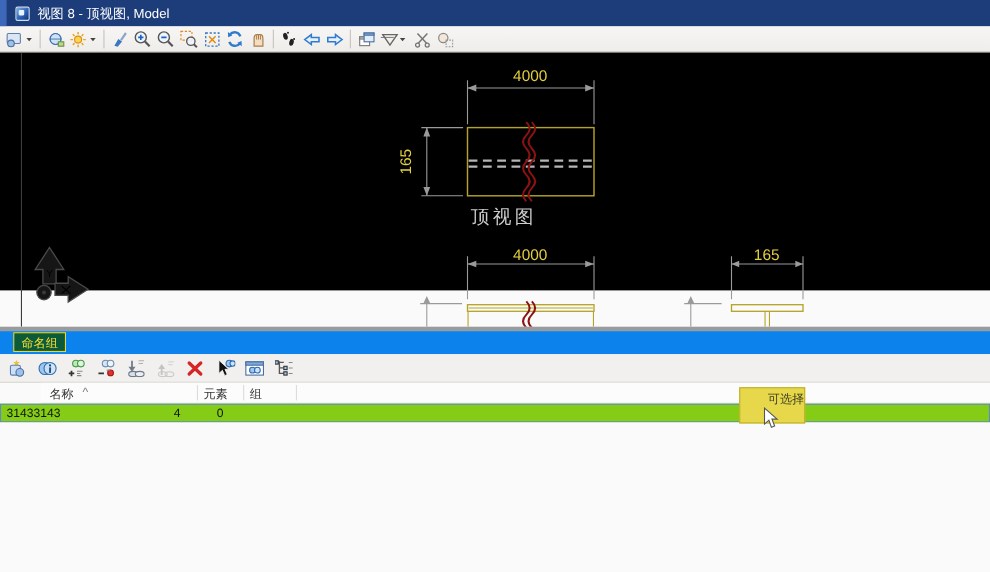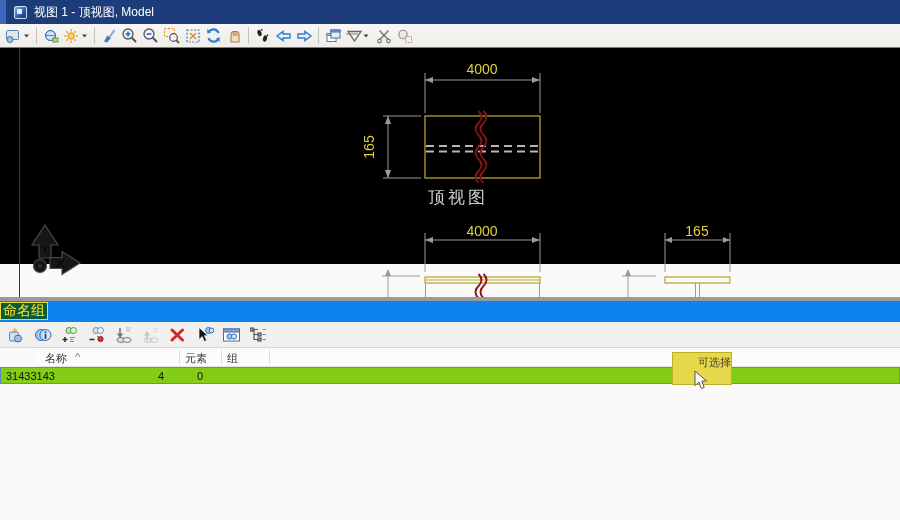--- a/index.html
+++ b/index.html
@@ -31,23 +31,23 @@
   .ti.wide { width:30px; }
   .sep { width:1px; height:17px; background:#c6c2bc; margin:0 3px; }
   
   .canvas { position:absolute; top:48px; left:0; width:900px; height:216px; background:#000;text-align:center; }
   .canvas svg { position:absolute; left:0; top:0; }
   
   .splitter { position:absolute; top:297px; left:0; width:900px; height:4px; background:#9b9b9b; }
   
   .panel-titlebar { position:absolute; top:301px; left:0; width:900px; height:21px; background:#0c83ec; }
   .panel-title-box {
-    position:absolute; top:302px; left:0; width:48px; height:18px;
+    position:absolute; top:302px; left:12px; width:48px; height:18px;
     background:#0b5a3a; border:1px solid #e8d83c; color:#ffe02e;
-    font-size:14px; display:flex; align-items:center; justify-content:center;
+    font-size:11px; display:flex; align-items:center; justify-content:center;
   }
   .ptoolbar {
     position:absolute; top:322px; left:0; width:900px; height:26px;
     background:#f2f0ee; display:flex; align-items:center; gap:6px; padding-left:5px;
     border-bottom:1px solid #d8d6d2;
   }
   .pi { width:21px; height:20px; display:flex; align-items:center; justify-content:center; }
   
   .thead {
     position:absolute; top:348px; left:0; width:900px; height:19px;
@@ -68,21 +68,21 @@
     font-size:11px; color:#3c3c20; text-align:right; padding-top:2px;
   }
   .cursor { position:absolute; left:694px; top:370px; z-index:7; }
 </style>
 </head>
 <body>
 
 <div class="titlebar">
   <span class="accent"></span>
   <span class="win-icon"></span>
-  <span>视图 1 - 顶视图, Model</span>
+  <span>视图 8 - 顶视图, Model</span>
 </div>
 
 <div class="vtoolbar">
   <span class="ti wide">
     <svg width="26" height="16" viewBox="0 0 26 16">
         <rect x="1.5" y="2.5" width="12" height="9" rx="1" fill="#dce6f2" stroke="#5b7fae"></rect>
         <circle cx="5" cy="11.5" r="3" fill="#9fc0e8" stroke="#4a6fa0"></circle>
         <polygon points="19,6.5 24,6.5 21.5,9.5" fill="#444"></polygon>
       </svg>
   </span>

